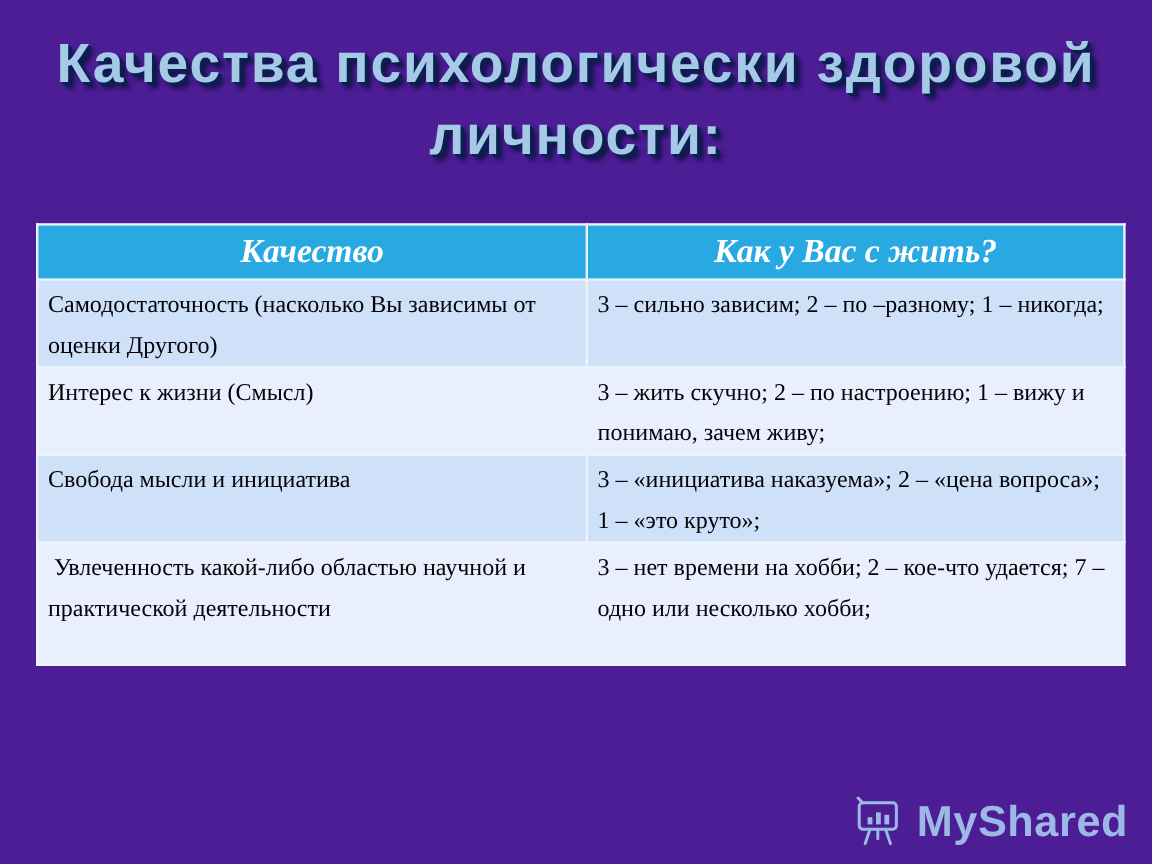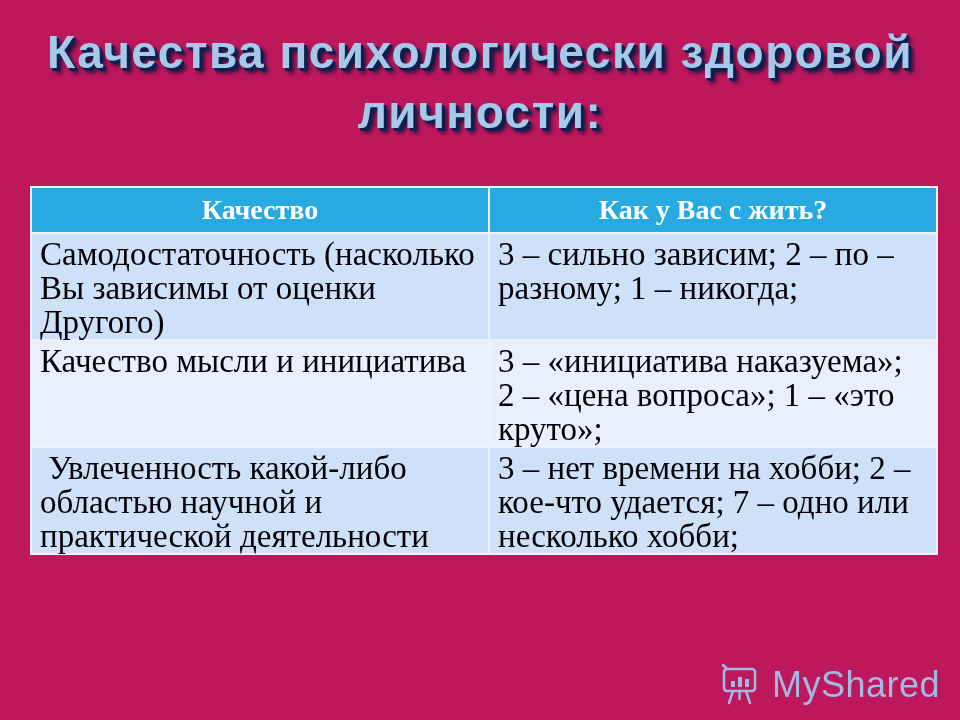--- a/index.html
+++ b/index.html
@@ -1,19 +1,19 @@
 <!DOCTYPE html>
 <html><head>
 <meta charset="utf-8">
 <style>
   html,body{margin:0;padding:0;}
   .slide{
     position:relative;
     width:960px;height:720px;
-    background:#be185d;
+    background:#4c1d95;
     overflow:hidden;
     font-family:"Liberation Serif", serif;
   }
   .slide-title{
     position:absolute;top:22px;left:0;right:0;
     text-align:center;
     font-family:"Liberation Sans", sans-serif;
     font-weight:bold;
     font-size:46px;
     line-height:60px;
@@ -37,42 +37,43 @@
   .qtable col.c1{width:458px;}
   .qtable col.c2{width:448px;}
   .qtable thead tr{height:46px;}
   .qtable th{
     background:#29a9e1;
     color:#ffffff;
     font-weight:bold;
     font-size:28px;
     text-align:center;
     vertical-align:middle;
+    font-style:italic;
   }
   .qtable td{
-    font-size:33px;
+    font-size:20px;
     line-height:34px;
     color:#020208;
     vertical-align:top;
     padding:3px 10px 0 8px;
     white-space:pre-wrap;
   }
   .qtable tbody tr:nth-child(odd) td{background:#cfe1f8;}
   .qtable tbody tr:nth-child(even) td{background:#e9effc;}
   .qtable tbody tr.r-short{height:73px;}
   .qtable tbody tr.r-tall{height:102px;}
   .watermark{
     position:absolute;right:20px;bottom:12px;
     display:flex;align-items:center;gap:8px;
     color:#a3c6ec;opacity:.92;
   }
   .watermark .wm-text{
     font-family:"Liberation Sans", sans-serif;
     font-size:36px;
-    font-weight:400;
+    font-weight:700;
     letter-spacing:.5px;
   }
   .watermark svg{display:block;}
 </style>
 </head>
 <body>
 
 <div class="slide">
 
   <div class="slide-title">
@@ -89,21 +90,25 @@
         <th>Качество</th>
         <th>Как у Вас с жить?</th>
       </tr>
     </thead>
     <tbody>
       <tr class="r-short">
         <td>Самодостаточность (насколько Вы зависимы от оценки Другого)</td>
         <td>3 – сильно зависим; 2 – по –разному; 1 – никогда;</td>
       </tr>
       <tr class="r-short">
-        <td>Качество мысли и инициатива</td>
+        <td>Интерес к жизни (Смысл)</td>
+        <td>3 – жить скучно; 2 – по настроению; 1 – вижу и понимаю, зачем живу;</td>
+      </tr>
+      <tr class="r-short">
+        <td>Свобода мысли и инициатива</td>
         <td>3 – «инициатива наказуема»; 2 – «цена вопроса»; 1 – «это круто»;</td>
       </tr>
       <tr class="r-tall">
         <td> Увлеченность какой-либо областью научной и практической деятельности</td>
         <td>3 – нет времени на хобби; 2 – кое-что удается; 7 – одно или несколько хобби;</td>
       </tr>
     </tbody>
   </table>
 
   <div class="watermark">

